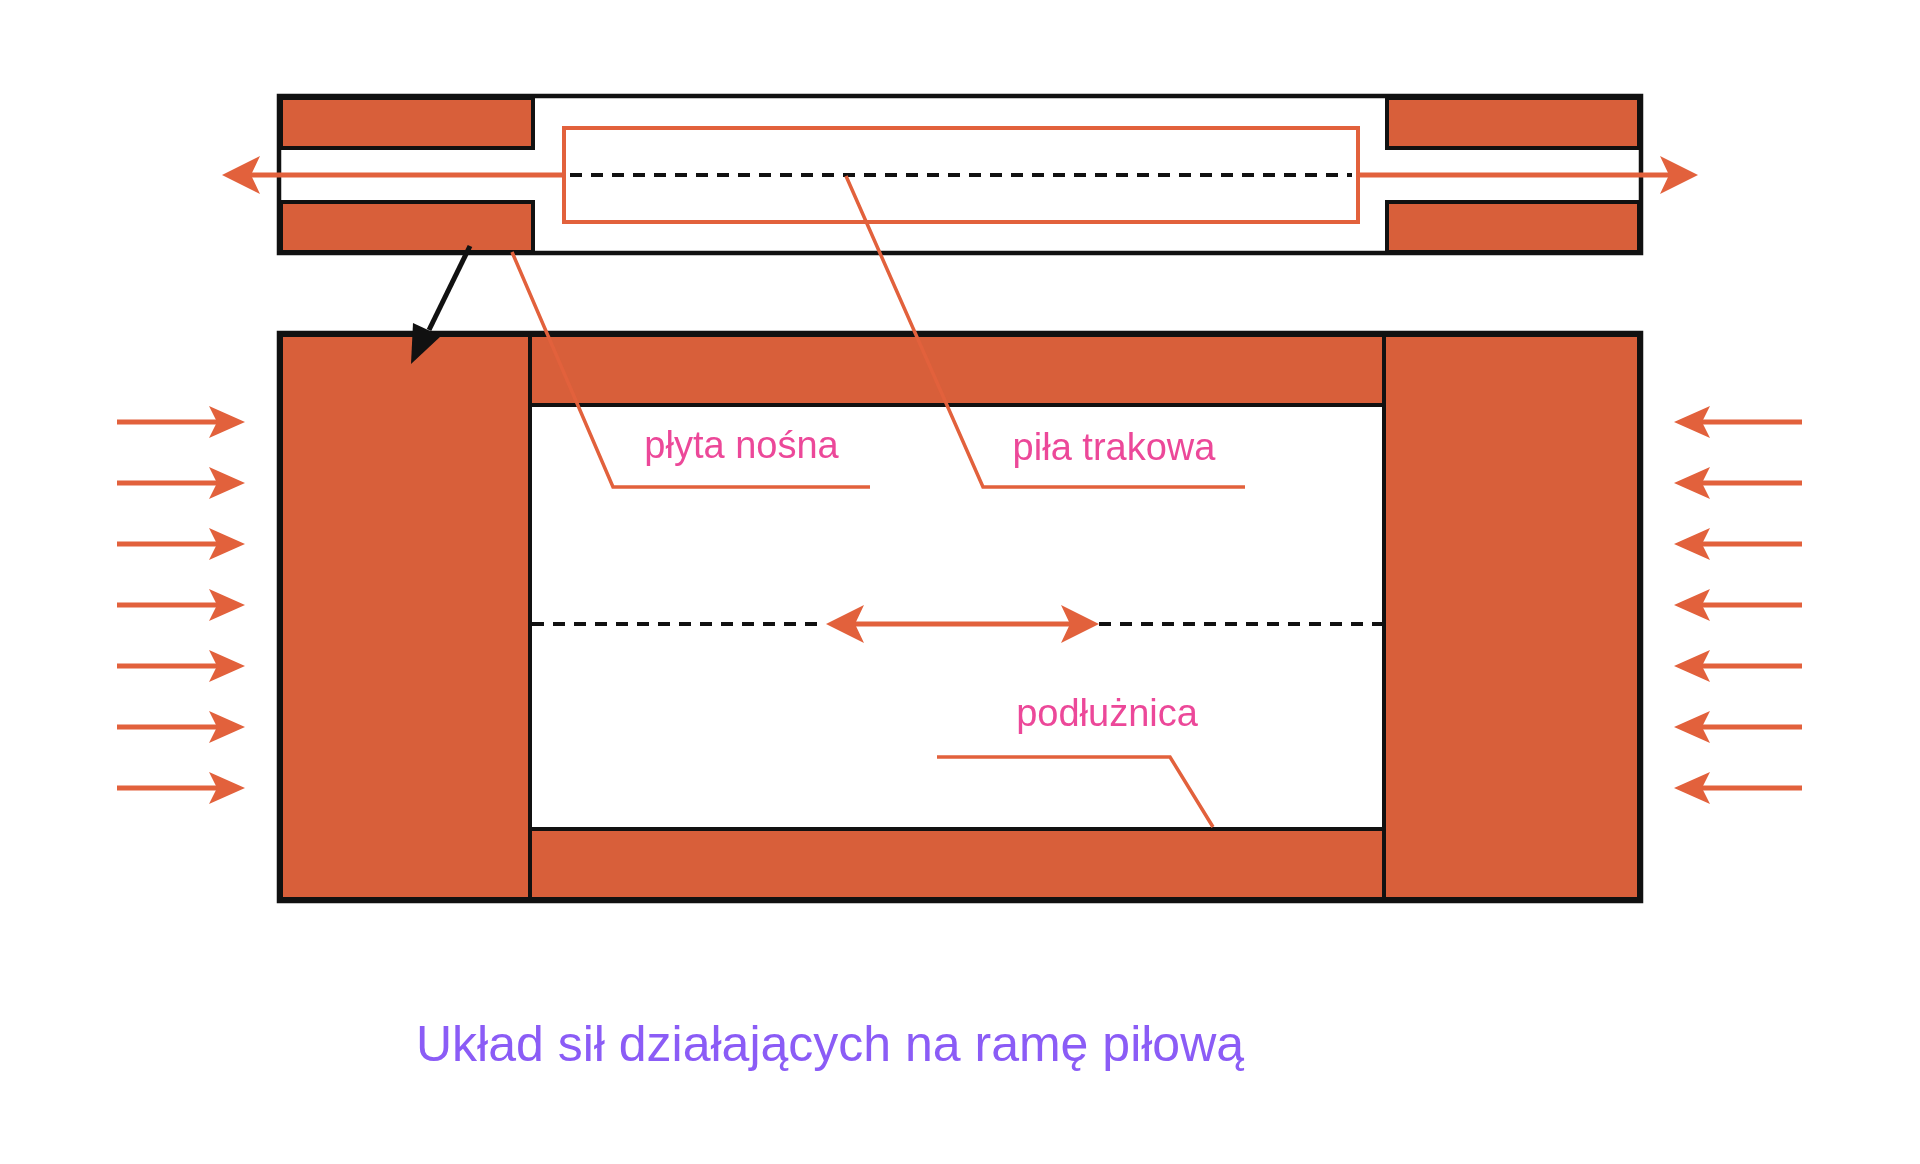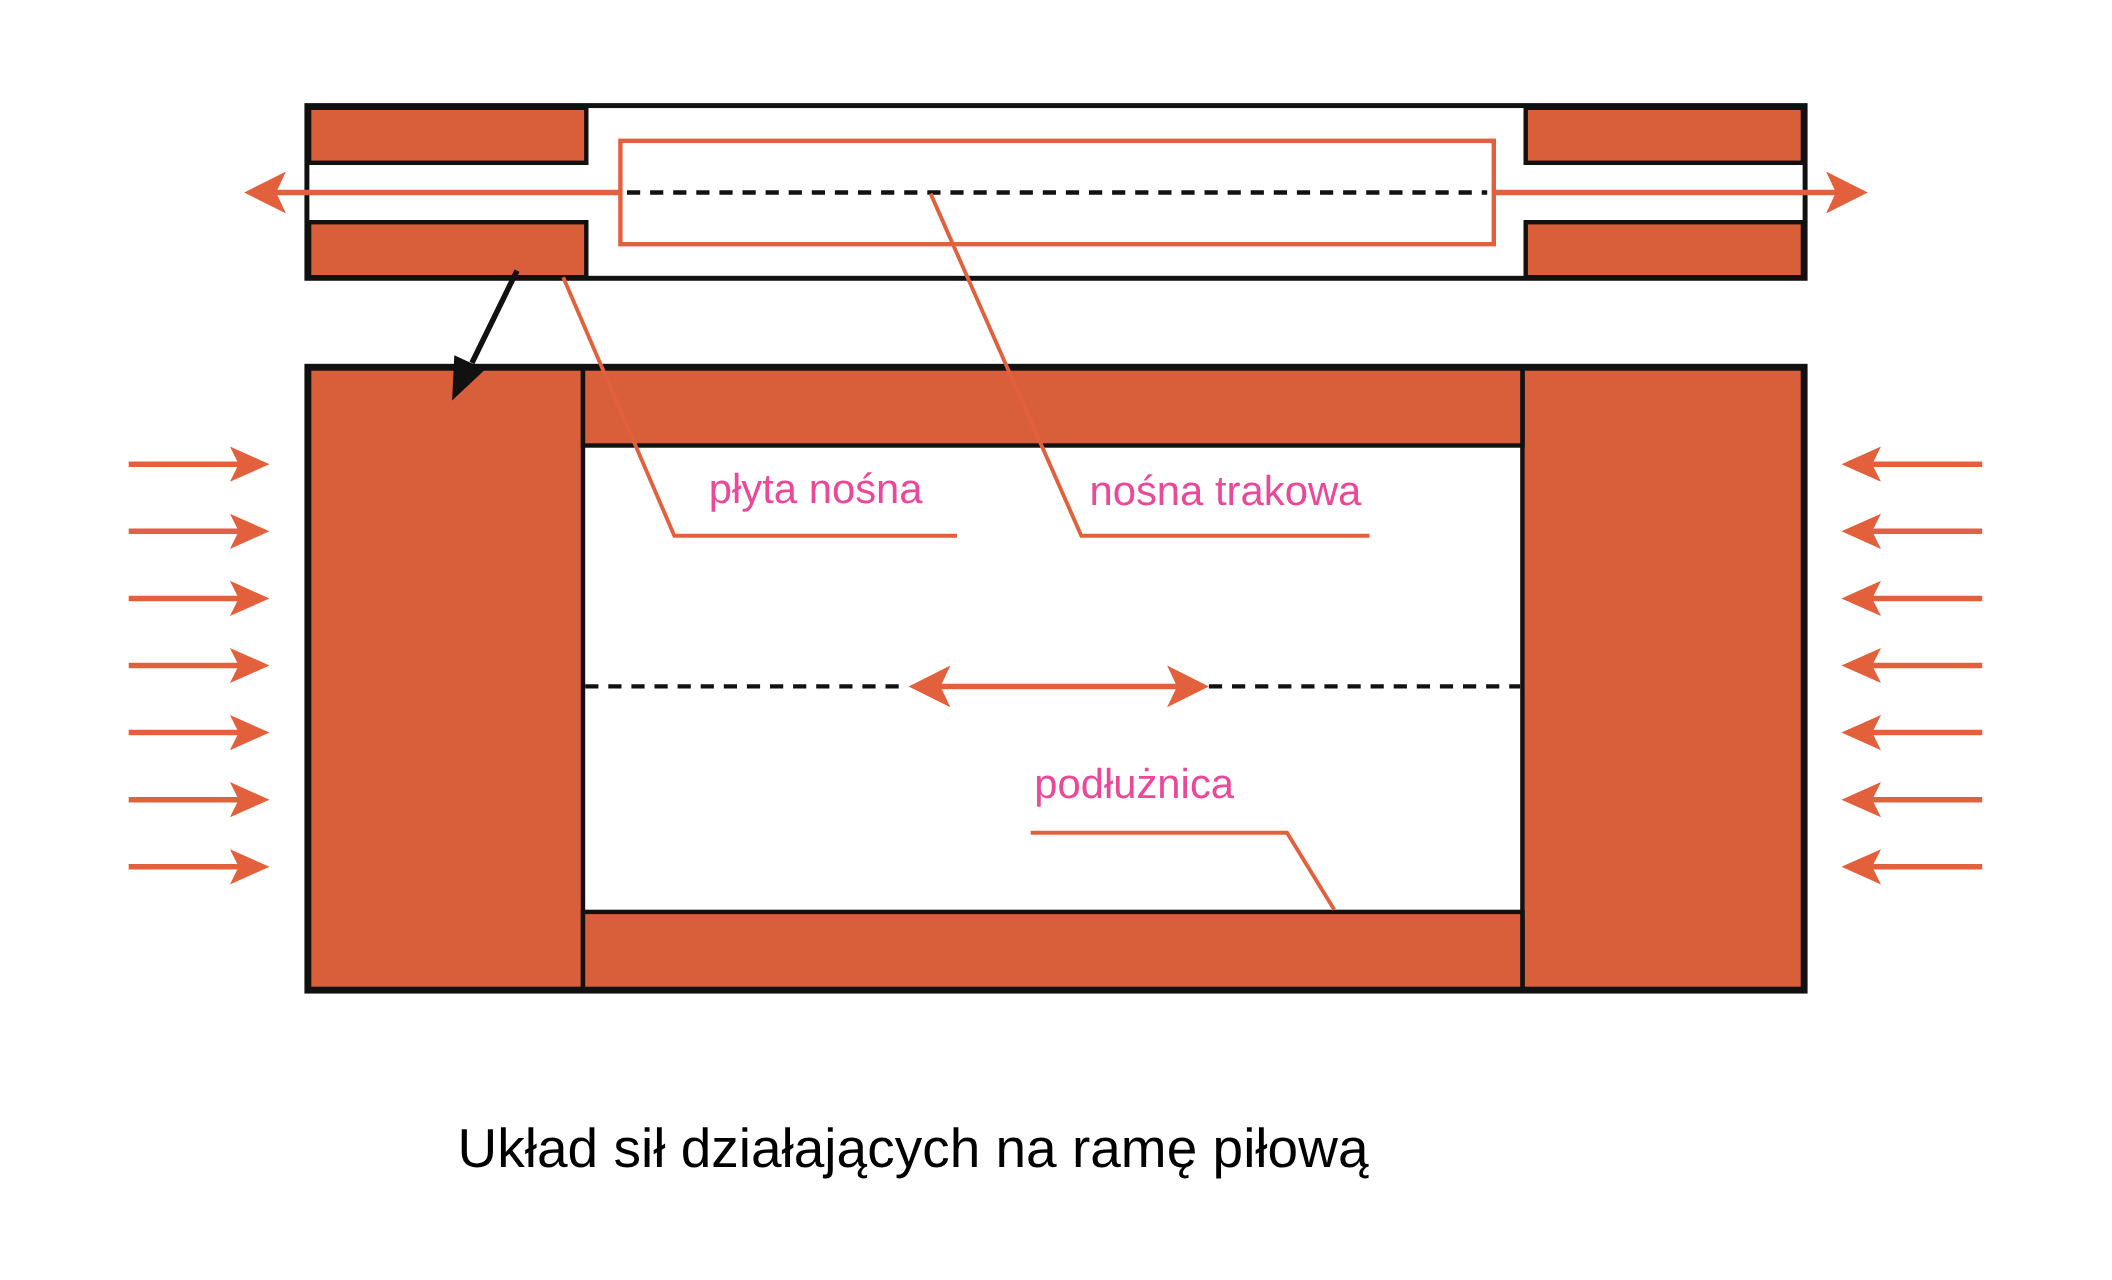--- a/index.html
+++ b/index.html
@@ -17,21 +17,21 @@
   .ink{stroke:#111111;}
   .inkfill{fill:#111111;}
   .lead{fill:none;stroke-width:3.5;}
   .aline{stroke-width:5;fill:none;}
   .lbl{
     position:absolute;font-size:38px;line-height:42px;color:#ec4899;
     text-align:center;white-space:nowrap;
   }
   .caption{
     position:absolute;left:0;top:1016px;width:1660px;text-align:center;
-    font-size:50px;line-height:56px;color:#000000;white-space:nowrap;
+    font-size:50px;line-height:56px;color:#8b5cf6;white-space:nowrap;
   }
 </style>
 </head>
 <body>
 
 <div id="stage">
 
   <svg width="1920" height="1164" viewBox="0 0 1920 1164">
 
     <defs>
@@ -118,18 +118,18 @@
     </g>
 
     <g>
       <line x1="470" y1="246" x2="429" y2="330" class="ink" stroke-width="5"></line>
       <polygon class="inkfill nostroke" points="411,364 413,323 441,336"></polygon>
     </g>
   </svg>
 
   <div class="lbl" style="left:613px;top:424px;width:257px;">płyta nośna</div>
 
-  <div class="lbl" style="left:983px;top:426px;width:262px;">nośna trakowa</div>
+  <div class="lbl" style="left:983px;top:426px;width:262px;">piła trakowa</div>
 
-  <div class="lbl" style="left:911px;top:692px;width:240px;">podłużnica</div>
+  <div class="lbl" style="left:987px;top:692px;width:240px;">podłużnica</div>
 
   <div class="caption">Układ sił działających na ramę piłową</div>
 </div>
 
 </body></html>

